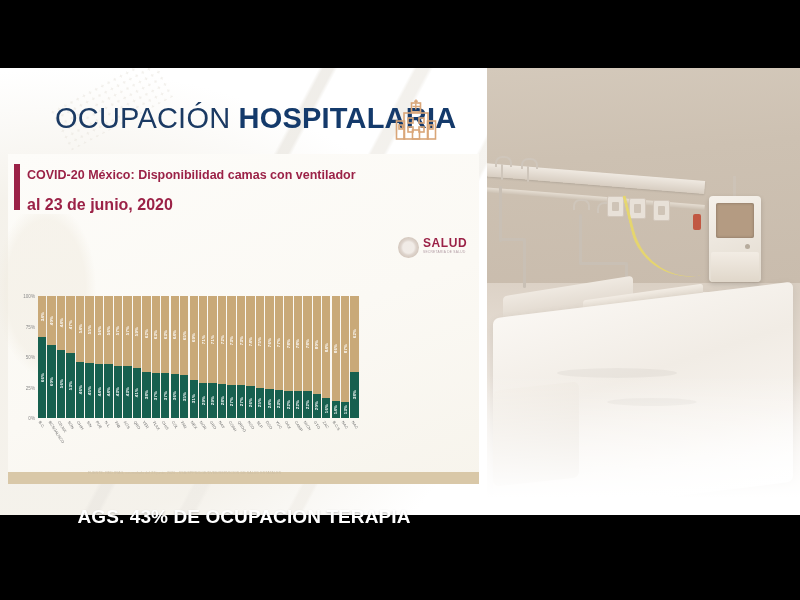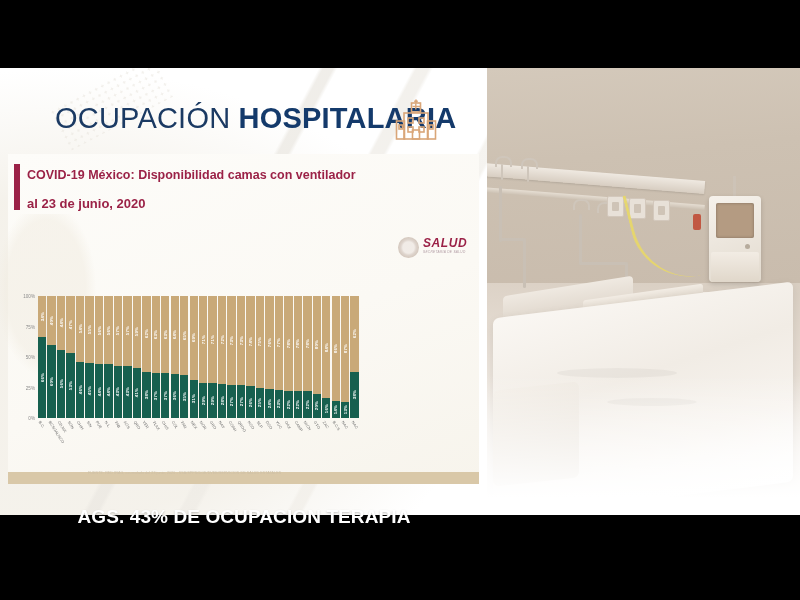--- a/index.html
+++ b/index.html
@@ -35,24 +35,24 @@
   
   #card{position:absolute;left:8px;top:86px;width:471px;height:330px;
         background:linear-gradient(160deg,#fdfcf9 0%,#fbf9f4 55%,#f7f4ec 100%);}
   #card .swirl{position:absolute;left:-10px;top:60px;width:120px;height:250px;opacity:.55;
         background:radial-gradient(60% 50% at 40% 30%,#f1ece1 0 55%,rgba(255,255,255,0) 70%);}
   #cardbottom{position:absolute;left:8px;top:404px;width:471px;height:12px;background:#d9c8a8;}
 
   #accent{position:absolute;left:14px;top:96px;width:6px;height:46px;background:#9b2247;}
   .ttl{position:absolute;left:27px;font-weight:bold;color:#9b2247;}
   #ttl1{top:100px;font-size:12.5px;}
-  #ttl2{top:128px;font-size:13px;}
-
-  
-  #salud{position:absolute;left:398px;top:168px;width:76px;height:24px;font-style:italic;}
+  #ttl2{top:128px;font-size:16px;}
+
+  
+  #salud{position:absolute;left:398px;top:168px;width:76px;height:24px;}
   #salud .seal{position:absolute;left:0;top:1px;width:21px;height:21px;border-radius:50%;
      background:radial-gradient(circle at 50% 50%,#efe9e4 0 38%,#d9cec6 52%,#cdbfb4 70%,#e8e2dc 100%);opacity:.85;}
   #salud .nm{position:absolute;left:25px;top:0px;font-size:12px;font-weight:bold;color:#9b2247;letter-spacing:.6px;}
   #salud .sub{position:absolute;left:25px;top:14px;font-size:3.2px;color:#b09aa3;letter-spacing:.3px;}
 
   
   #fase{position:absolute;left:405px;top:197px;width:62px;height:35px;background:#f47d20;
         display:flex;align-items:center;justify-content:center;}
   #fase span{color:#fff;font-weight:bold;font-size:13px;}
 
@@ -169,21 +169,21 @@
           <path d="M17.5 9.5h8M20.8 6.5v6" stroke="#d9a678" stroke-width="1.4"></path>
         </svg>
       </div>
 
       <div id="card">
           <div class="swirl"></div>
         </div>
       <div id="cardbottom"></div>
 
       <div id="accent"></div>
-      <div class="ttl" id="ttl1">COVID-19 México: Disponibilidad camas con ventilador</div>
+      <div class="ttl" id="ttl1">COVID-20 México: Disponibilidad camas con ventilador</div>
       <div class="ttl" id="ttl2">al 23 de junio, 2020</div>
 
       <div id="salud">
         <div class="seal"></div>
         <div class="nm">SALUD</div>
         <div class="sub">SECRETARÍA DE SALUD</div>
       </div>
 
 
 

